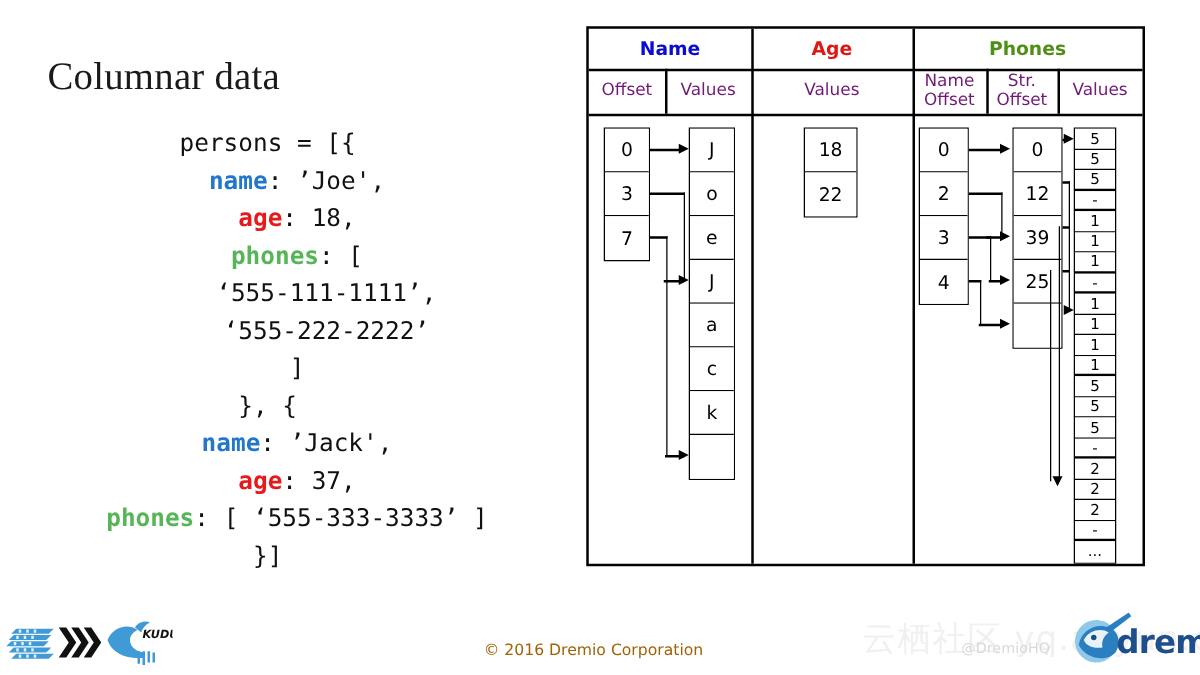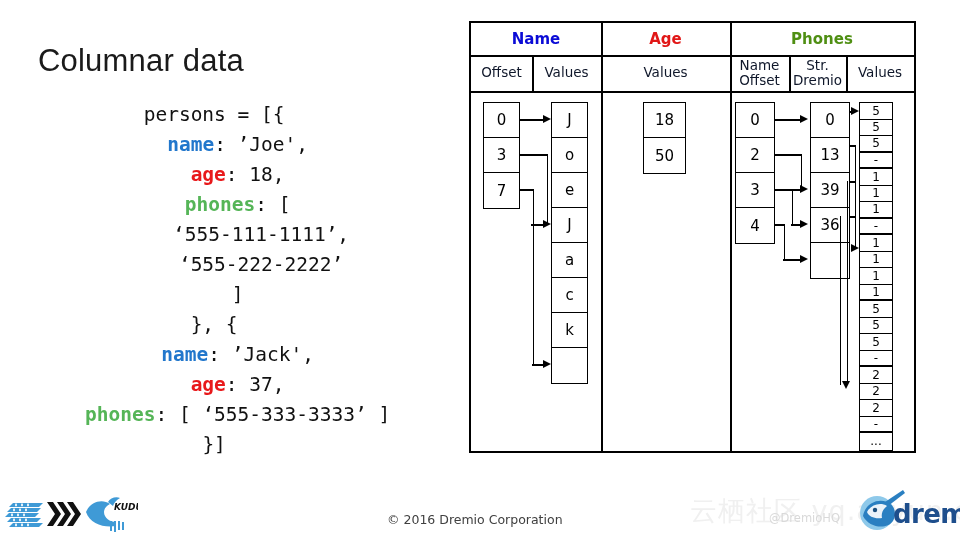--- a/index.html
+++ b/index.html
@@ -14,21 +14,21 @@
     overflow: hidden;
     font-family: "Liberation Sans", sans-serif;
     color: #111;
   }
 
   
   #slide-title {
     position: absolute;
     left: 38px;
     top: 43px;
-    font-family: Liberation Sans, sans-serif;
+    font-family: Liberation Serif, serif;
     font-size: 31px;
     font-weight: 400;
     color: #1a1a1a;
     letter-spacing: 0.2px;
     white-space: nowrap;
   }
 
   #code-block {
     position: absolute;
     left: 38px;
@@ -79,21 +79,21 @@
   }
   .hdr.blue  { color: #0b0bd6; }
   .hdr.red   { color: #e11717; }
   .hdr.green { color: #4f8f13; }
   .sub {
     position: absolute;
     text-align: center;
     font-family: "DejaVu Sans", sans-serif;
     font-size: 13.5px;
     line-height: 14.5px;
-    color: #0f172a;
+    color: #701a75;
   }
 
   
   .stack {
     position: absolute;
     border: 1.6px solid #000;
     box-sizing: border-box;
     background: #fff;
   }
   .cell {
@@ -131,21 +131,21 @@
     border-top: 8px solid #000;
   }
 
   
   #footer-copy {
     position: absolute;
     left: 387px;
     top: 512px;
     font-family: "DejaVu Sans", sans-serif;
     font-size: 12.5px;
-    color: #404040;
+    color: #a16207;
     white-space: nowrap;
     text-align: center;
   }
   #footer-handle {
     position: absolute;
     left: 769px;
     top: 511px;
     font-family: "DejaVu Sans", sans-serif;
     font-size: 11.5px;
     color: #d9d9d9;
@@ -224,21 +224,21 @@
   <div class="hdr blue" style="left:0px;   top:8px;  width:130px;">Name</div>
   <div class="hdr red" style="left:130px; top:8px;  width:129px;">Age</div>
   <div class="hdr green" style="left:259px; top:8px;  width:184px;">Phones</div>
 
   <div class="sub" style="left:0px;   top:42px; width:61px;">Offset</div>
   <div class="sub" style="left:61px;  top:42px; width:69px;">Values</div>
   <div class="sub" style="left:130px; top:42px; width:129px;">Values</div>
   <div class="sub" style="left:259px; top:35px; width:59px; white-space:pre-line;">Name
 Offset</div>
   <div class="sub" style="left:318px; top:35px; width:57px; white-space:pre-line;">Str.
-Dremio</div>
+Offset</div>
   <div class="sub" style="left:375px; top:42px; width:68px;">Values</div>
 
   <div class="stack" id="name-offset-stack" style="left:12px; top:79px; width:37px;">
       <div class="cell" style="height: 35px; font-size: 15px;">0</div>
       <div class="cell" style="height: 35px; font-size: 15px;">3</div>
       <div class="cell" style="height: 35px; font-size: 15px;">7</div>
     </div>
 
   <div class="stack" id="name-values-stack" style="left:80px; top:79px; width:37px;">
       <div class="cell" style="height: 35px; font-size: 15px;">J</div>
@@ -259,35 +259,35 @@
   <div class="seg-h" style="left:60px;  top:201px; width:16px;"></div>
   <div class="arrow-r" style="left:72px; top:197px;"></div>
 
   <div class="seg-h" style="left:49px;  top:166px; width:14px;"></div>
   <div class="seg-v" style="left:61.5px; top:166px; height:176px;"></div>
   <div class="seg-h" style="left:61px;  top:341px; width:15px;"></div>
   <div class="arrow-r" style="left:72px; top:337px;"></div>
 
   <div class="stack" id="age-values-stack" style="left:172px; top:79px; width:43px;">
       <div class="cell" style="height: 35px; font-size: 15px;">18</div>
-      <div class="cell" style="height: 35px; font-size: 15px;">50</div>
+      <div class="cell" style="height: 35px; font-size: 15px;">22</div>
     </div>
 
   <div class="stack" id="phones-list-offset-stack" style="left:264px; top:79px; width:40px;">
       <div class="cell" style="height: 35px; font-size: 15px;">0</div>
       <div class="cell" style="height: 35px; font-size: 15px;">2</div>
       <div class="cell" style="height: 35px; font-size: 15px;">3</div>
       <div class="cell" style="height: 35px; font-size: 15px;">4</div>
     </div>
 
   <div class="stack" id="phones-str-offset-stack" style="left:339px; top:79px; width:40px;">
       <div class="cell" style="height: 35px; font-size: 15px;">0</div>
-      <div class="cell" style="height: 35px; font-size: 15px;">13</div>
+      <div class="cell" style="height: 35px; font-size: 15px;">12</div>
       <div class="cell" style="height: 35px; font-size: 15px;">39</div>
-      <div class="cell" style="height: 35px; font-size: 15px;">36</div>
+      <div class="cell" style="height: 35px; font-size: 15px;">25</div>
       <div class="cell" style="height: 35px; font-size: 15px;"></div>
     </div>
 
   <div class="seg-h" style="left:304px; top:96px; width:26px;"></div>
   <div class="arrow-r" style="left:329px; top:92px;"></div>
 
   <div class="seg-h" style="left:304px; top:131px; width:27px;"></div>
   <div class="seg-v" style="left:329.5px; top:131px; height:36px;"></div>
   <div class="seg-h" style="left:318px; top:166px; width:13px;"></div>
   <div class="arrow-r" style="left:329px; top:162px;"></div>

